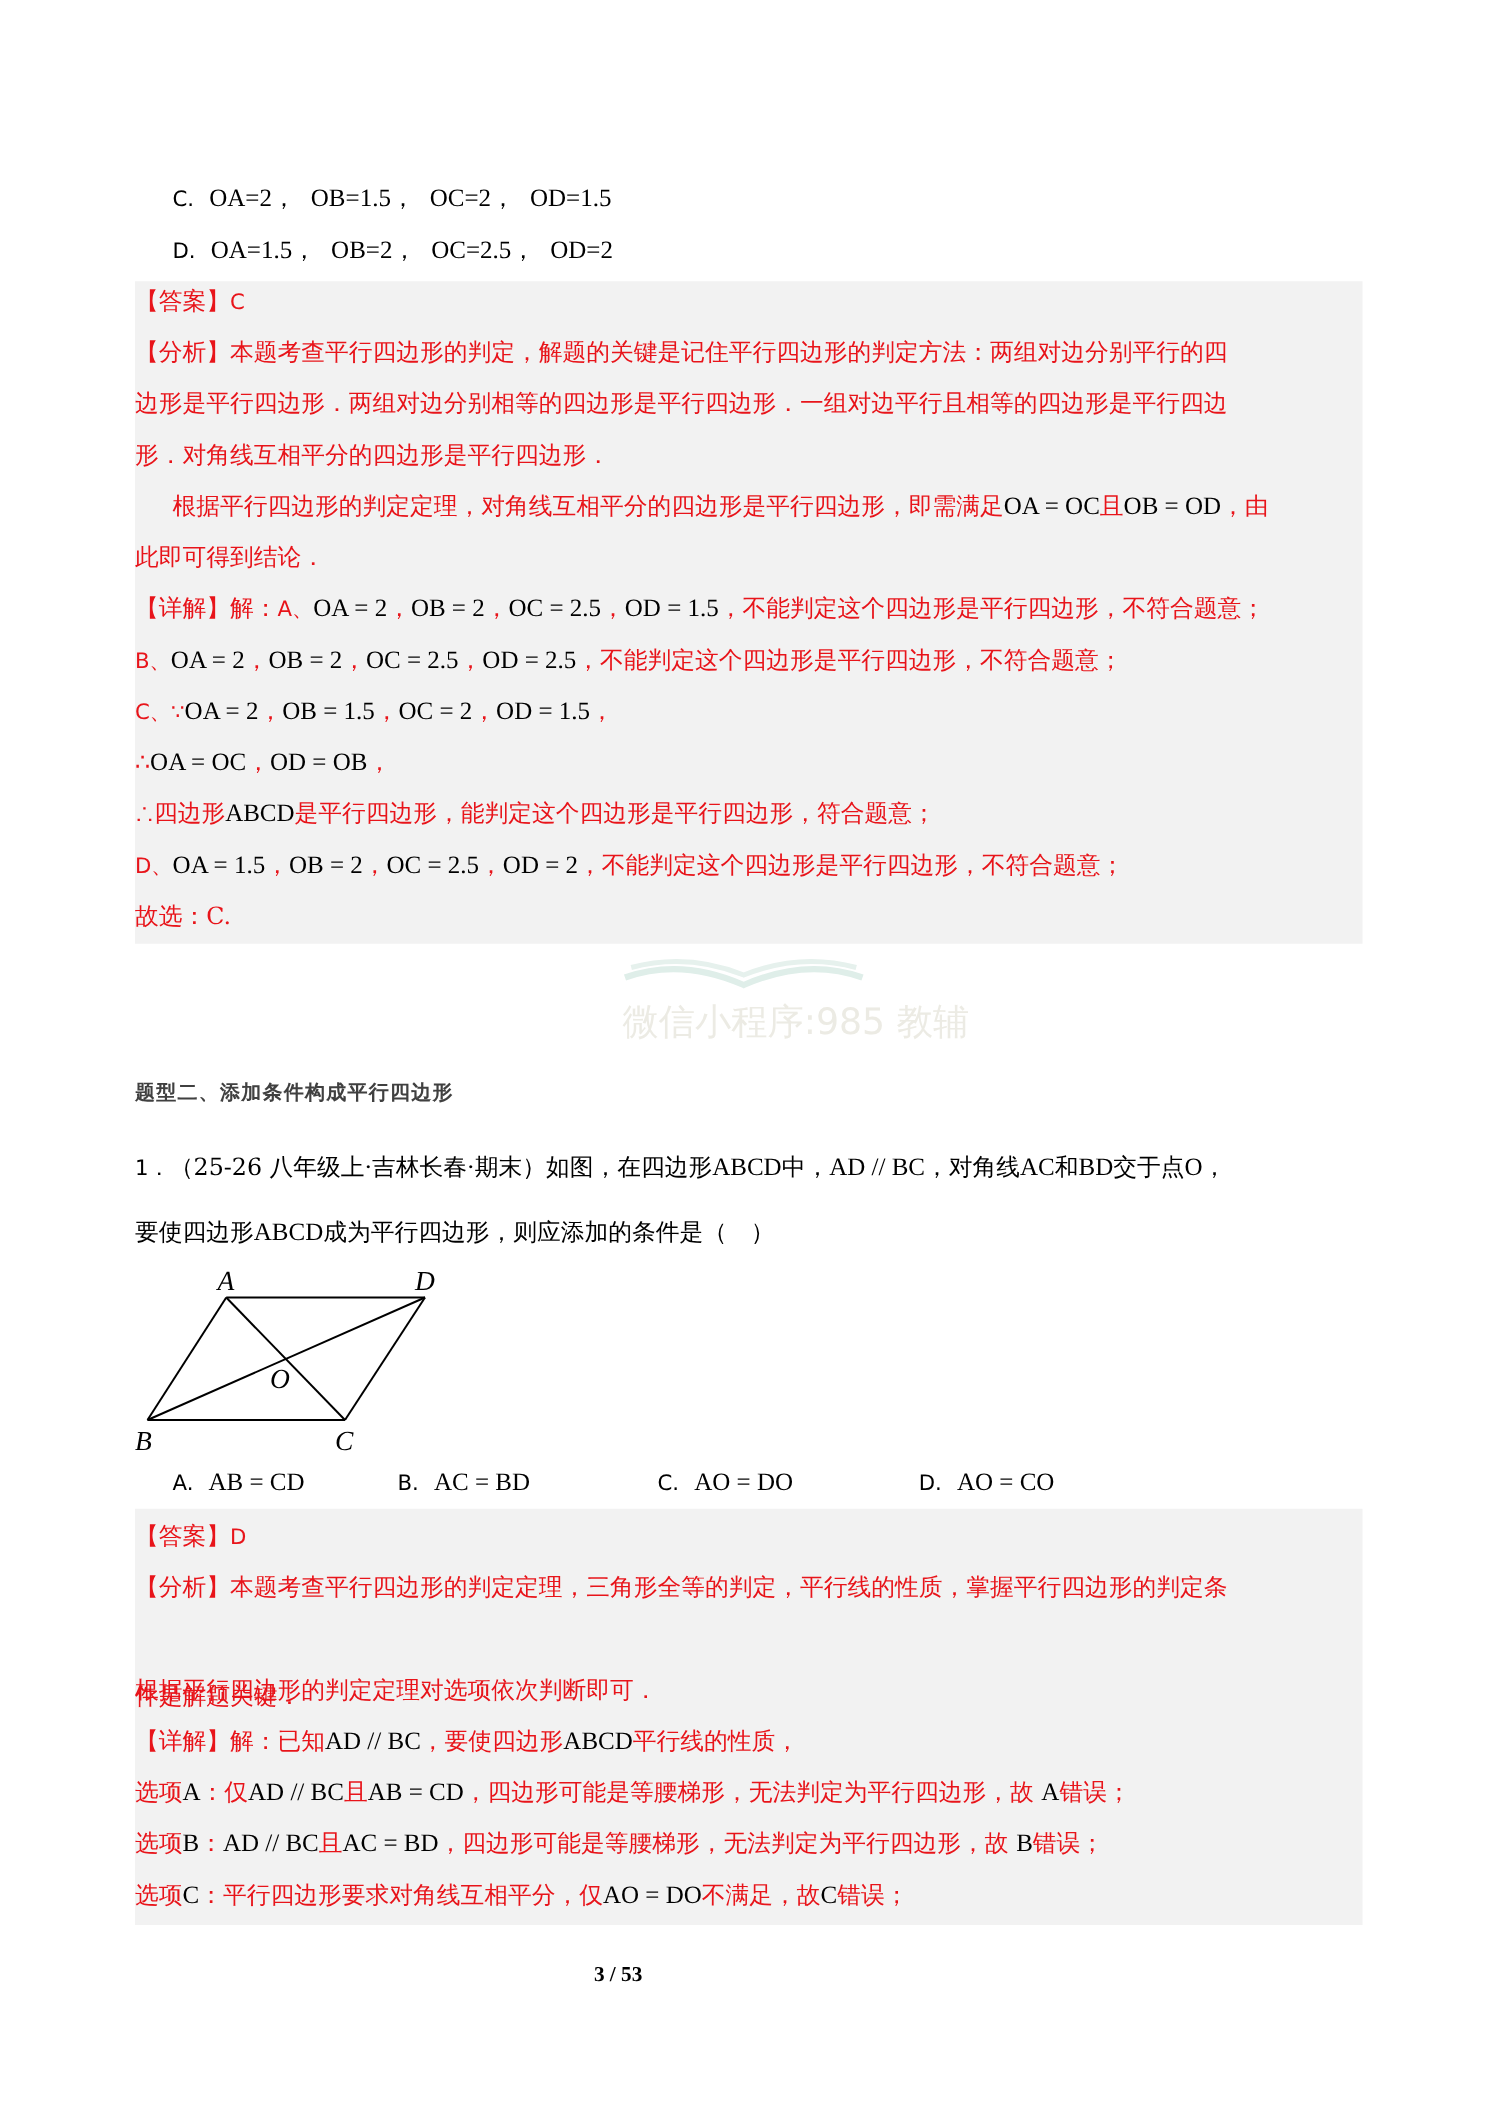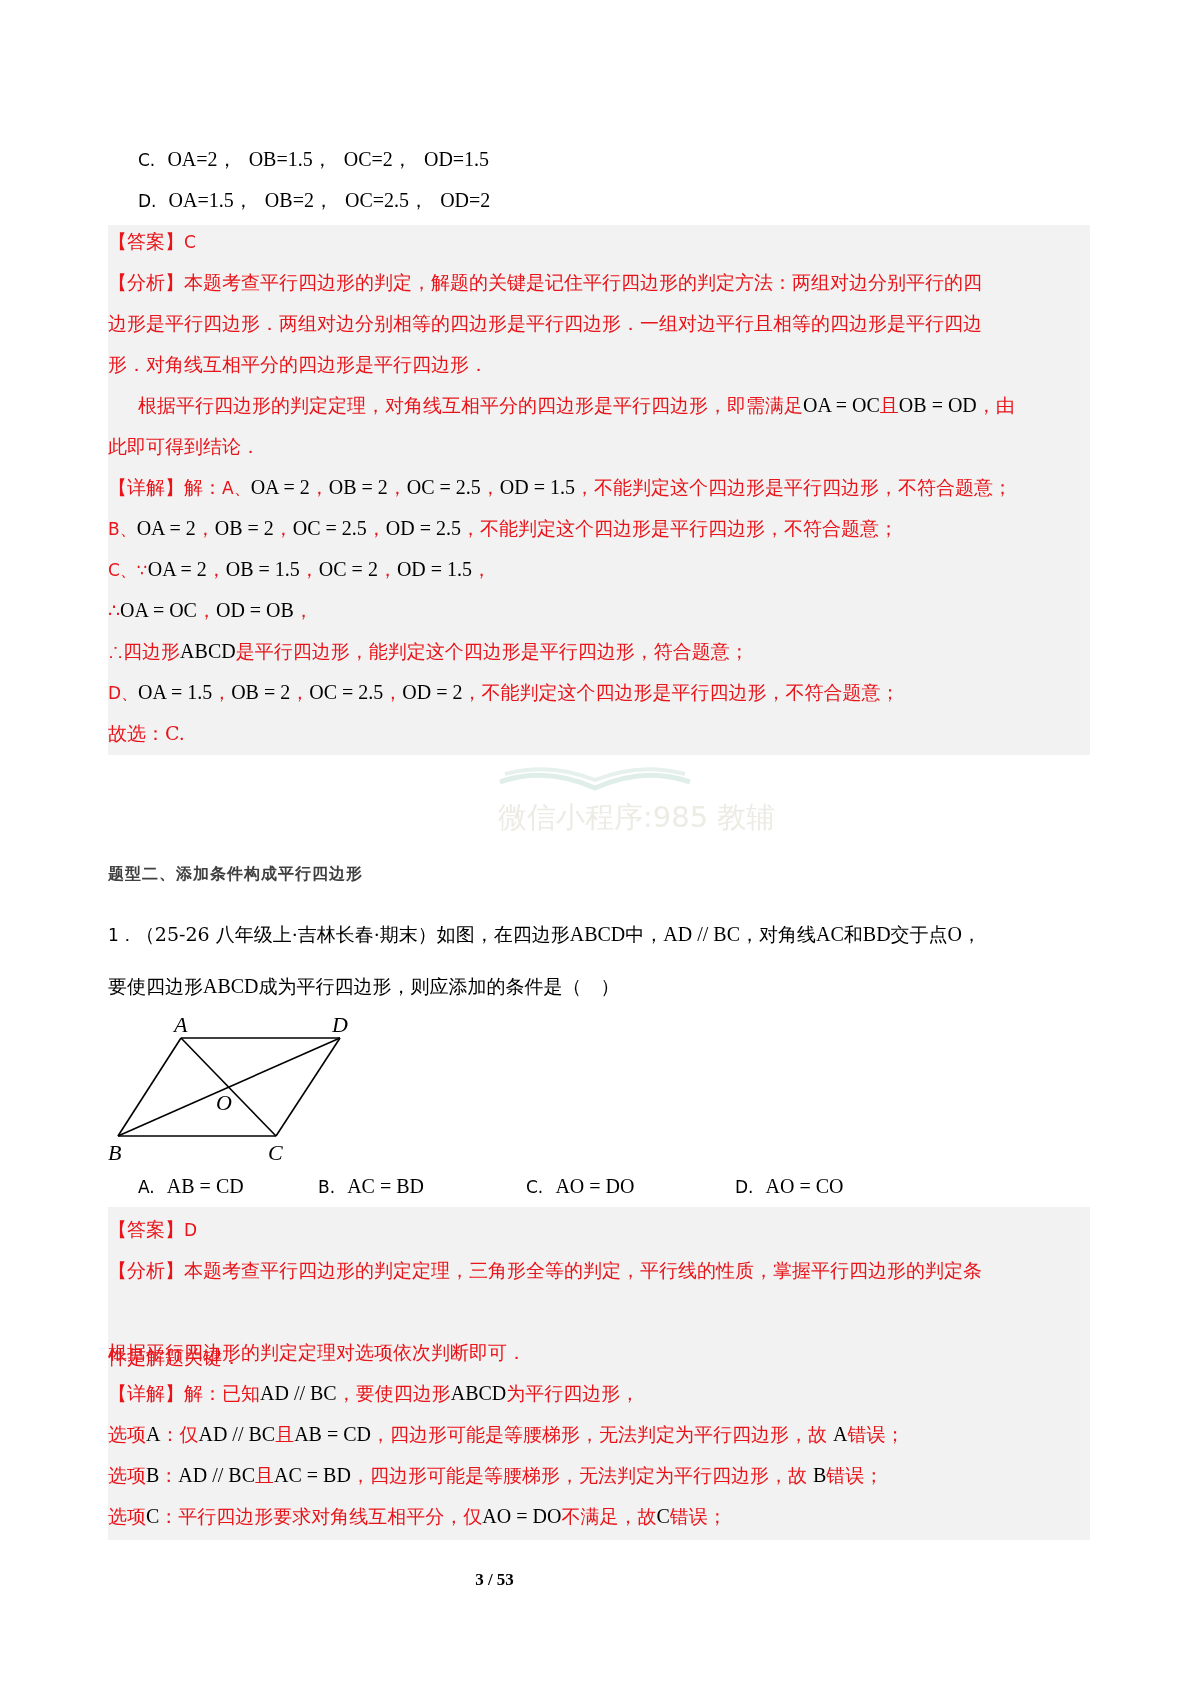--- a/index.html
+++ b/index.html
@@ -146,21 +146,21 @@
 
 <div class="line red" style="top:1217px;">
   <span>【答案】</span><span class="lat">D</span>
 </div>
 <div class="line red" style="top:1258px;">
   <span>【分析】</span><span>本题考查平行四边形的判定定理，三角形全等的判定，平行线的性质，掌握平行四边形的判定条</span>
 </div>
 <div class="line red" style="top:1345px;">件是解题关键．</div>
 <div class="line red" style="top:1340px;">根据平行四边形的判定定理对选项依次判断即可．</div>
 <div class="line red" style="top:1381px;">
-  <span>【详解】</span><span>解：已知</span><span class="m">AD // BC</span><span>，要使四边形</span><span class="m">ABCD</span><span>为平行四边形，</span>
+  <span>【详解】</span><span>解：已知</span><span class="m">AD // BC</span><span>，要使四边形</span><span class="m">ABCD</span><span>平行线的性质，</span>
 </div>
 <div class="line red" style="top:1422px;">
   <span>选项</span><span class="mu">A</span><span>：仅</span><span class="m">AD // BC</span><span>且</span><span class="m">AB = CD</span><span>，四边形可能是等腰梯形，无法判定为平行四边形，故</span>&nbsp;<span class="mu">A</span><span>错误；</span>
 </div>
 <div class="line red" style="top:1463px;">
   <span>选项</span><span class="mu">B</span><span>：</span><span class="m">AD // BC</span><span>且</span><span class="m">AC = BD</span><span>，四边形可能是等腰梯形，无法判定为平行四边形，故</span>&nbsp;<span class="mu">B</span><span>错误；</span>
 </div>
 <div class="line red" style="top:1504px;">
   <span>选项</span><span class="mu">C</span><span>：平行四边形要求对角线互相平分，仅</span><span class="m">AO = DO</span><span>不满足，故</span><span class="mu">C</span><span>错误；</span>
 </div>

